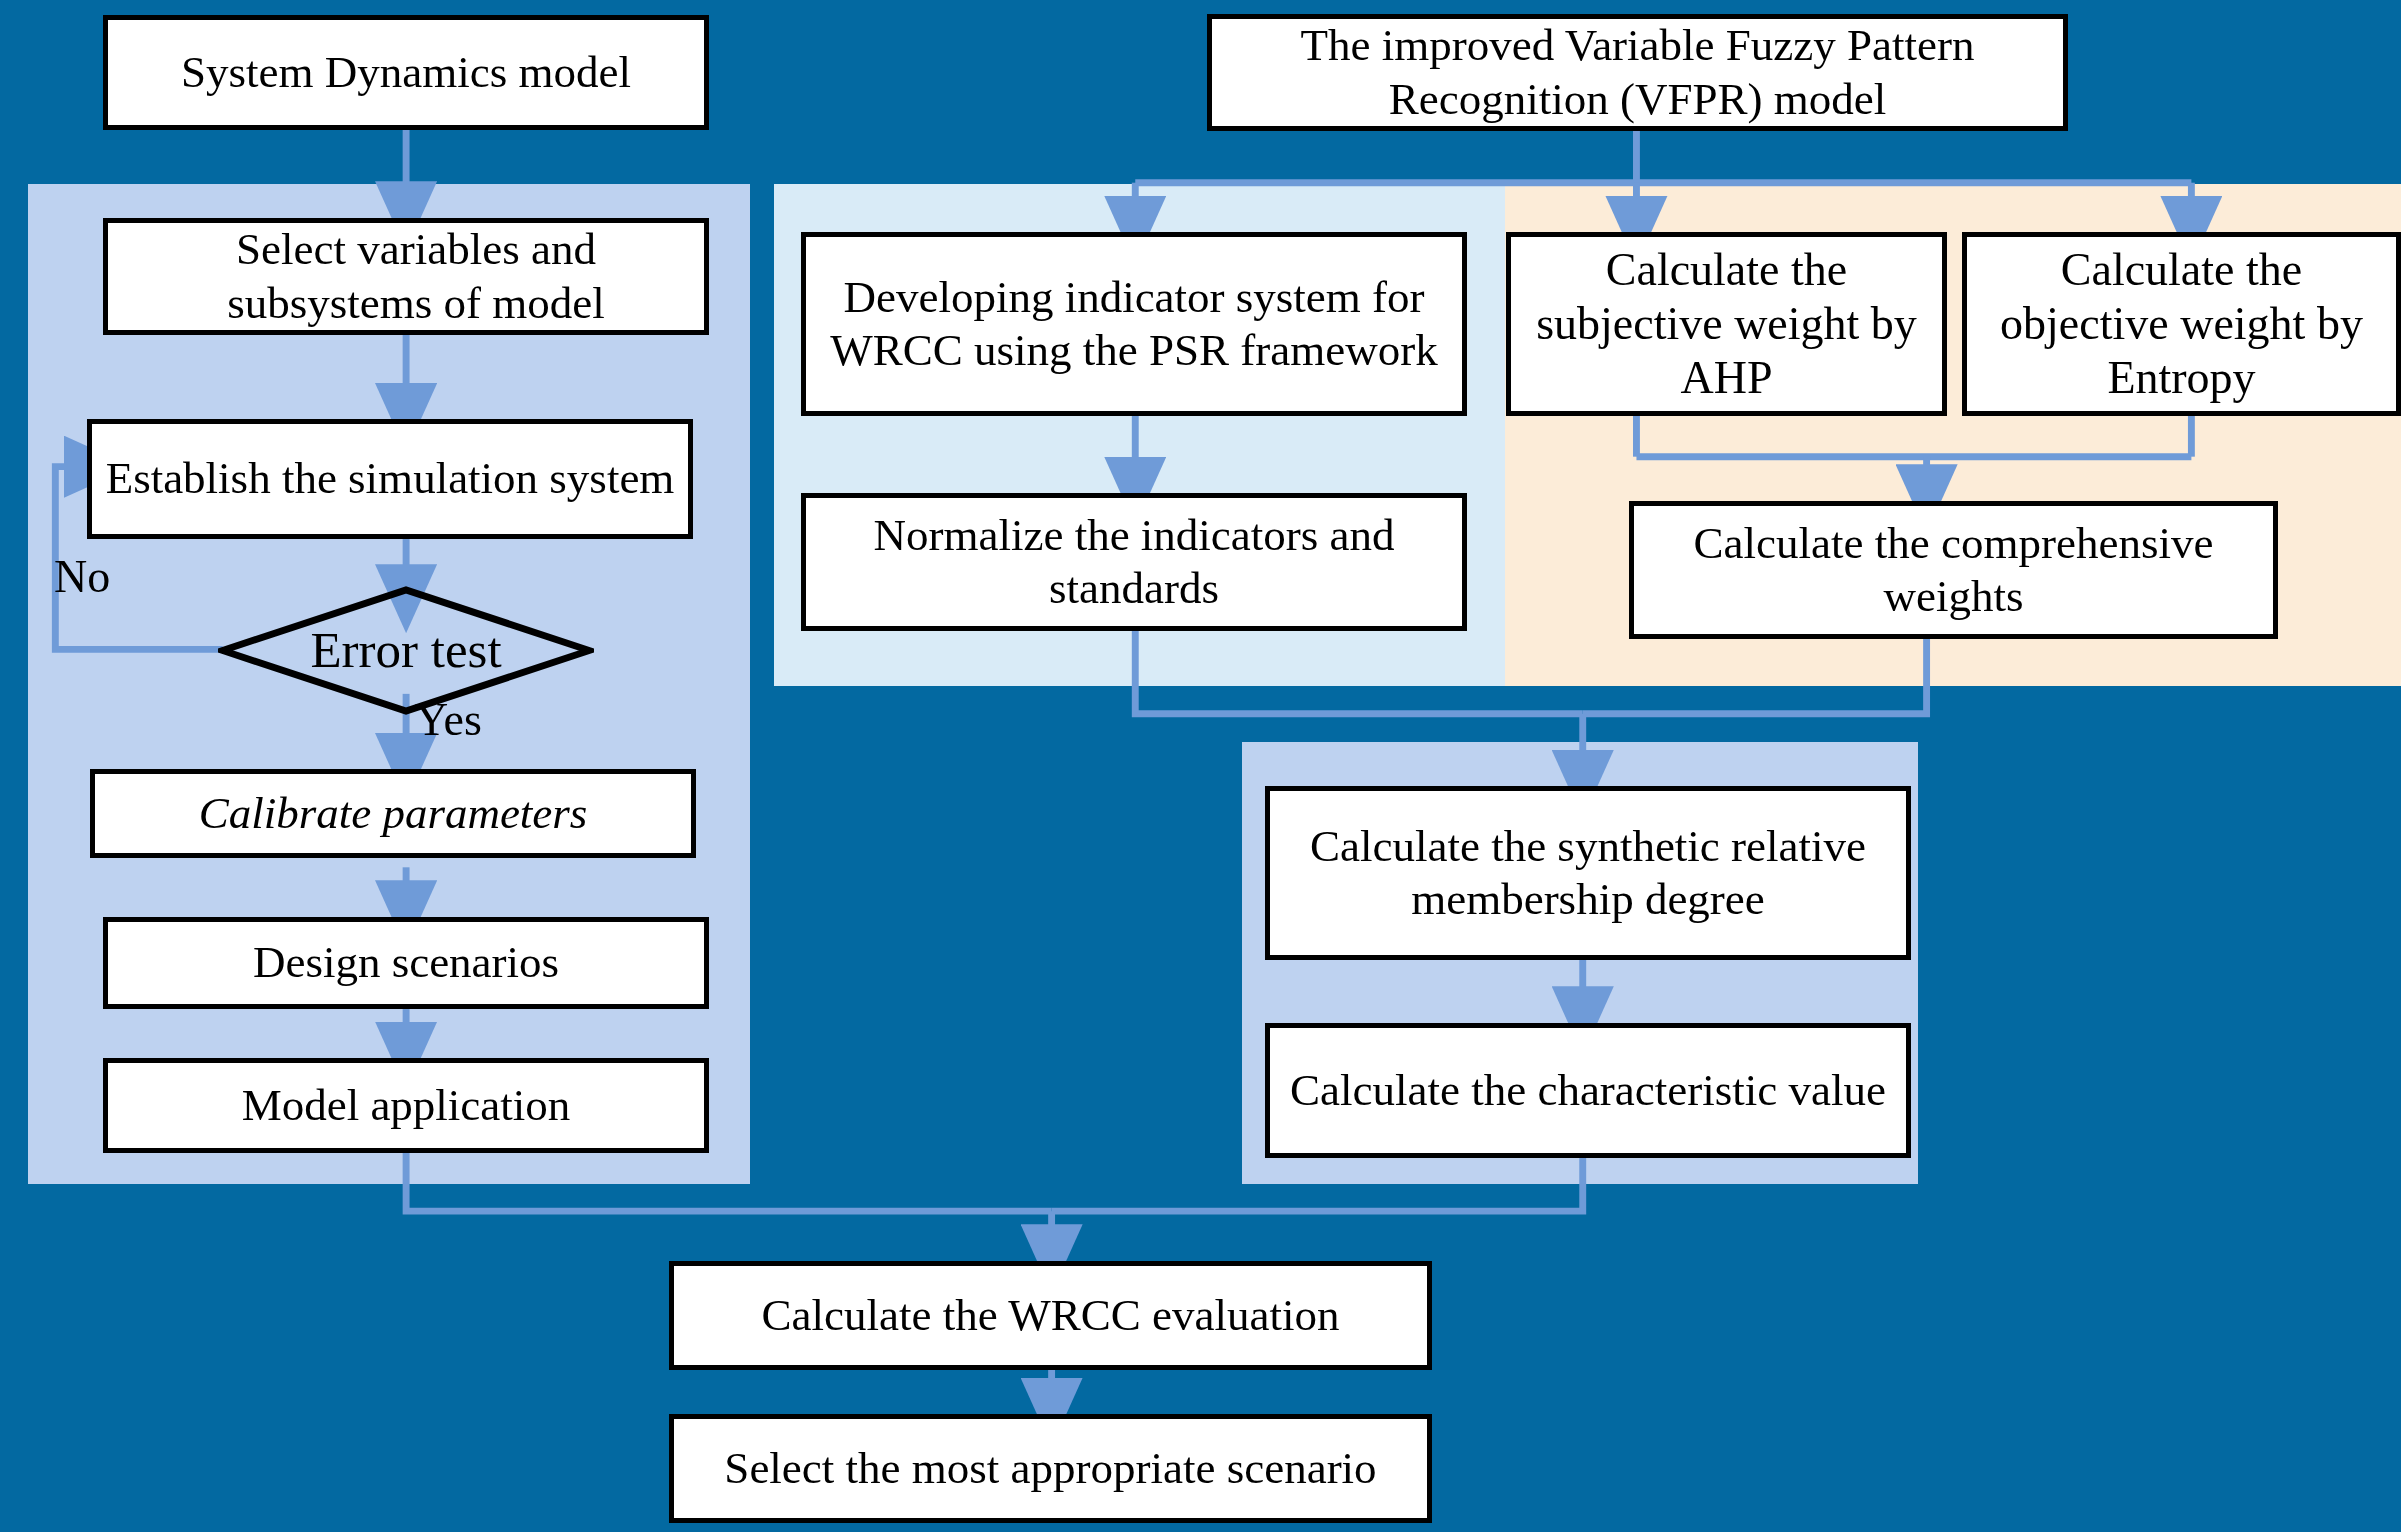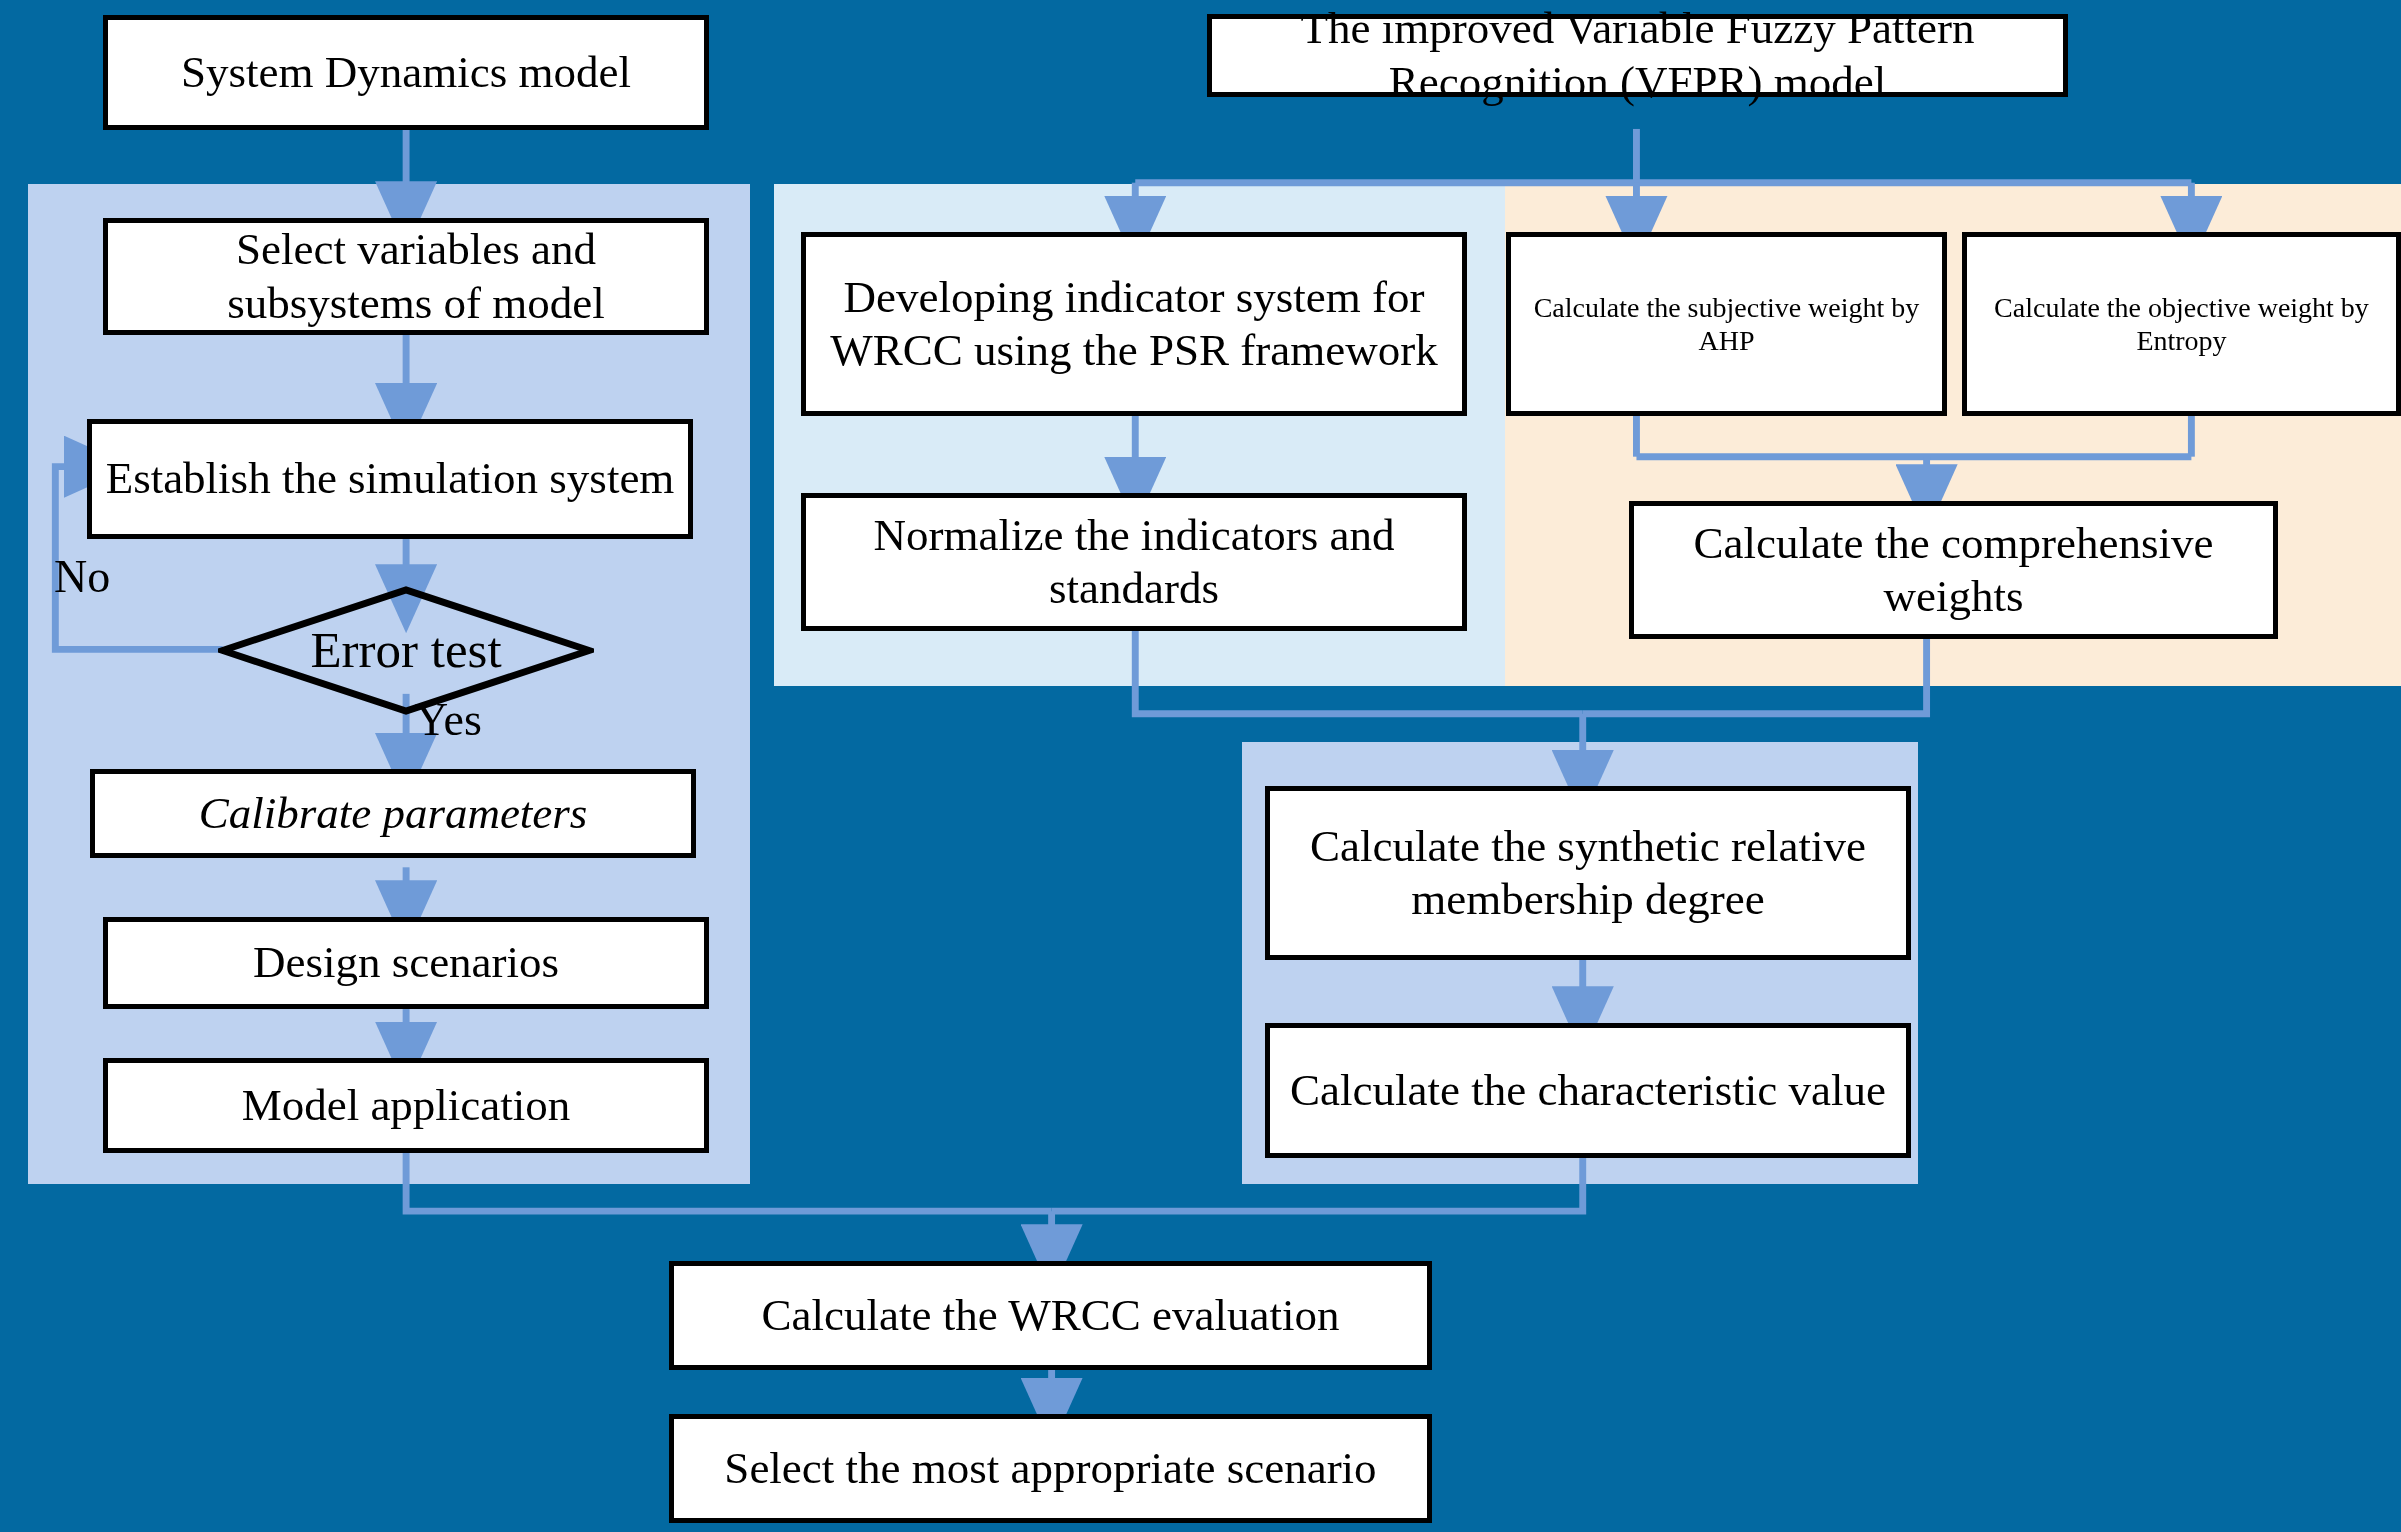--- a/index.html
+++ b/index.html
@@ -3,21 +3,21 @@
 <meta charset="utf-8">
 <style>
   html,body{margin:0;padding:0;background:#ffffff;}
   body{font-family:"Liberation Serif", serif;}
   #stage{position:relative;width:2401px;height:1532px;background:#0369a1;overflow:hidden;}
   #wire{position:absolute;left:0;top:0;width:2401px;height:1532px;}
   .panel{position:absolute;}
   .node{position:absolute;background:#ffffff;border:5.4px solid #000000;box-sizing:border-box;
         display:flex;align-items:center;justify-content:center;text-align:center;}
   .node span{display:block;line-height:1.18;color:#000;font-size:45px;padding:0 7.7px;}
-  .node.sm span{font-size:28px;}
+  .node.sm span{font-size:46px;}
   .diamond{position:absolute;}
   .edgelabel{position:absolute;color:#000;font-size:46px;line-height:1;white-space:nowrap;}
 </style>
 </head>
 <body>
 
 <div id="stage">
 
   <div class="panel" style="left:28px;top:184px;width:722px;height:1000px;background:#bed2f0;"></div>
   <div class="panel" style="left:774px;top:184px;width:731px;height:502px;background:#d9ebf7;"></div>
@@ -72,21 +72,21 @@
       <path d="M1370,1578 L1370,1640"></path>
 
       <path d="M1370,1782 L1370,1840"></path>
     </g>
   </svg>
 
   <div class="node" style="left:103px;top:15.4px;width:606px;height:115px;">
     <span>System Dynamics model</span>
   </div>
 
-  <div class="node" style="left:1207px;top:14px;width:861px;height:83px;">
+  <div class="node" style="left:1207px;top:14px;width:861px;height:117px;">
     <span>The improved Variable Fuzzy Pattern Recognition (VFPR) model</span>
   </div>
 
   <div class="node" style="left:103px;top:218px;width:606px;height:117px;padding-left:20px;">
     <span>Select variables and subsystems of model</span>
   </div>
 
   <div class="node" style="left:87px;top:419px;width:606px;height:120px;">
     <span>Establish the simulation system</span>
   </div>

